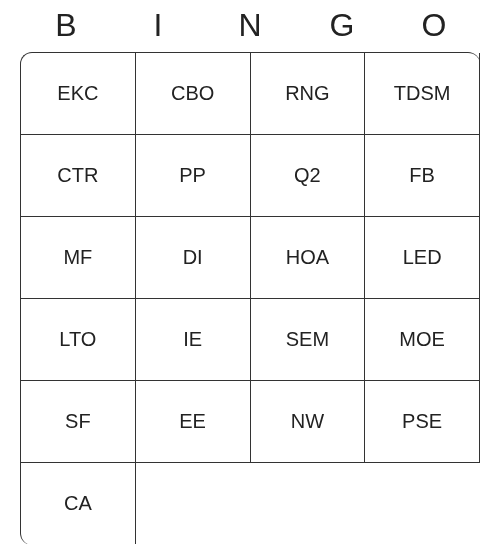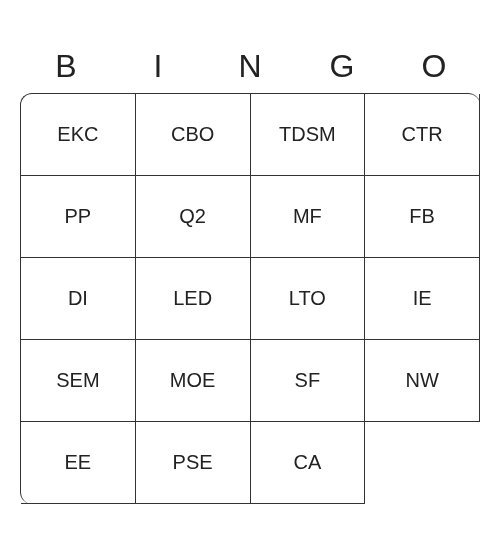--- a/index.html
+++ b/index.html
@@ -66,31 +66,33 @@
   <div class="bingo-header-cell">B</div>
       <div class="bingo-header-cell">I</div>
       <div class="bingo-header-cell">N</div>
       <div class="bingo-header-cell">G</div>
       <div class="bingo-header-cell">O</div>
     </div>
   <div class="bingo-grid">
 
   <div class="bingo-cell">EKC</div>
       <div class="bingo-cell">CBO</div>
+      <div class="bingo-cell">RNG</div>
       <div class="bingo-cell">TDSM</div>
       <div class="bingo-cell">CTR</div>
       <div class="bingo-cell">PP</div>
       <div class="bingo-cell">Q2</div>
+      <div class="bingo-cell">FB</div>
       <div class="bingo-cell">MF</div>
-      <div class="bingo-cell">FB</div>
       <div class="bingo-cell">DI</div>
+      <div class="bingo-cell">HOA</div>
       <div class="bingo-cell">LED</div>
       <div class="bingo-cell">LTO</div>
       <div class="bingo-cell">IE</div>
       <div class="bingo-cell">SEM</div>
       <div class="bingo-cell">MOE</div>
       <div class="bingo-cell">SF</div>
+      <div class="bingo-cell">EE</div>
       <div class="bingo-cell">NW</div>
-      <div class="bingo-cell">EE</div>
       <div class="bingo-cell">PSE</div>
       <div class="bingo-cell">CA</div>
     </div>
 </div>
 
 </body></html>

